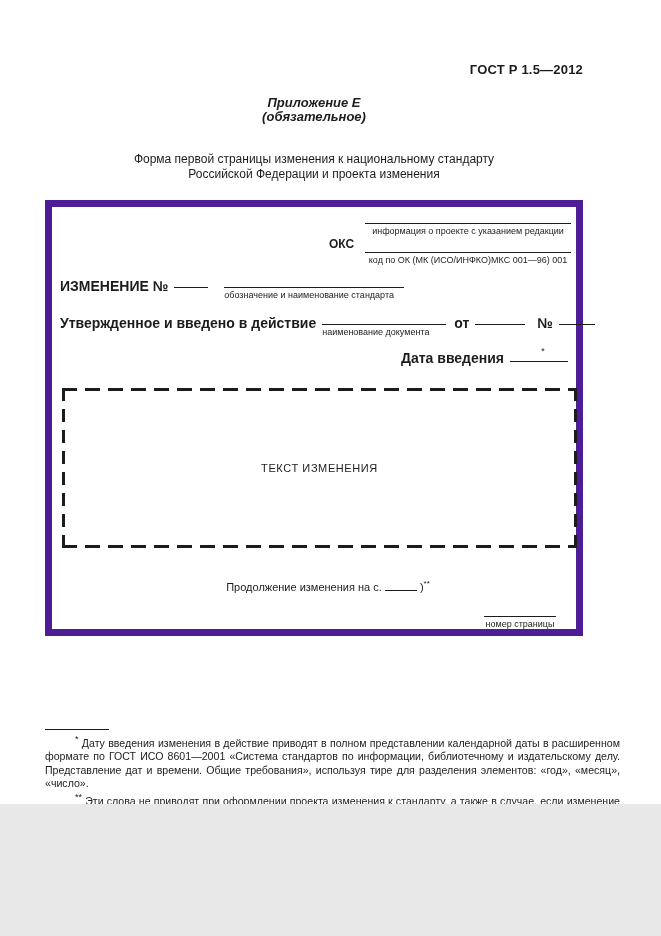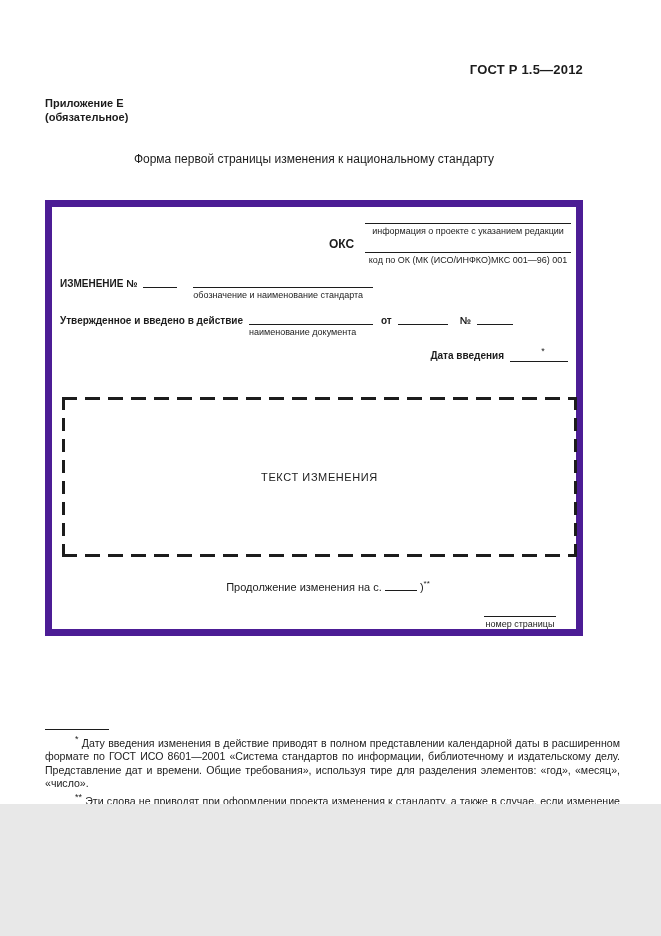--- a/index.html
+++ b/index.html
@@ -4,31 +4,31 @@
 <style>
   * { margin:0; padding:0; box-sizing:border-box; }
   html,body { background:#e8e8e8; }
   .page {
     position:relative; width:661px; height:804px; margin:0 auto;
     background:#ffffff; color:#1c1c1c;
     font-family:"Liberation Sans","DejaVu Sans",sans-serif;
     overflow:hidden;
   }
   .doc-code { position:absolute; top:62px; right:78px; font-size:13px; font-weight:bold; letter-spacing:.2px; }
-  .appendix { position:absolute; top:96px; left:45px; width:538px; 
-              font-size:11px; font-weight:bold; line-height:14px; }
+  .appendix { position:absolute; top:96px; left:45px; width:538px; text-align:center;
+              font-size:13px; font-weight:bold; line-height:14px;font-style:italic; }
   .form-title { position:absolute; top:152px; left:45px; width:538px; text-align:center;
                 font-size:12px; font-weight:normal; line-height:15px; }
 
   .form-box { position:absolute; top:200px; left:45px; width:538px; height:436px;
               border:7px solid #4c1d95; }
 
   .blank { display:inline-block; border-bottom:1.2px solid #1c1c1c; height:11px; vertical-align:baseline; }
   .caption { font-size:9px; color:#1c1c1c; padding-top:2px; white-space:nowrap; }
-  .lbl { font-weight:bold; font-size:10px; white-space:nowrap; }
+  .lbl { font-weight:bold; font-size:14px; white-space:nowrap; }
 
   
   .oks-area { position:absolute; top:6px; right:5px; width:206px; text-align:center; }
   .oks-line { display:block; height:11px; border-bottom:1.2px solid #1c1c1c; }
   .oks-row2 { position:relative; margin-top:2px; }
   .oks-row2 .oks-line { height:15px; }
   .oks-label { position:absolute; left:-36px; bottom:2px; font-weight:bold; font-size:12px; }
 
   
   .amendment-row { position:absolute; top:70px; left:8px; display:flex; align-items:flex-start; }
@@ -39,21 +39,21 @@
   .approved-row { position:absolute; top:107px; left:8px; display:flex; align-items:flex-start; }
   .approved-row .lbl { padding-top:1px; }
 
   
   .date-row { position:absolute; top:143px; right:8px; display:flex; align-items:flex-start; }
   .date-blank { position:relative; width:58px; height:12px; border-bottom:1.2px solid #1c1c1c; display:inline-block; margin-left:6px; }
   .date-blank sup { position:absolute; left:54%; top:-4px; font-size:9px; }
 
   
   .dashed-box {
-    position:absolute; top:190px; left:10px; width:515px; height:160px;
+    position:absolute; top:181px; left:10px; width:515px; height:160px;
     display:flex; align-items:center; justify-content:center;
     background:
       repeating-linear-gradient(90deg,#1c1c1c 0 15px,transparent 15px 23px) left top / 100% 3px no-repeat,
       repeating-linear-gradient(90deg,#1c1c1c 0 15px,transparent 15px 23px) left bottom / 100% 3px no-repeat,
       repeating-linear-gradient(0deg,#1c1c1c 0 13px,transparent 13px 21px) left top / 3px 100% no-repeat,
       repeating-linear-gradient(0deg,#1c1c1c 0 13px,transparent 13px 21px) right top / 3px 100% no-repeat;
   }
   .change-text { font-size:11px; letter-spacing:.6px; }
 
   
@@ -80,20 +80,21 @@
 
   <div class="doc-code">ГОСТ Р 1.5—2012</div>
 
   <div class="appendix">
     <div>Приложение Е</div>
     <div>(обязательное)</div>
   </div>
 
   <div class="form-title">
     <div>Форма первой страницы изменения к национальному стандарту</div>
+    <div>Российской Федерации и проекта изменения</div>
   </div>
 
   <div class="form-box">
 
     <div class="oks-area">
       <span class="oks-line"></span>
       <div class="caption">информация о проекте с указанием редакции</div>
       <div class="oks-row2">
         <span class="oks-label">ОКС</span>
         <span class="oks-line"></span>

